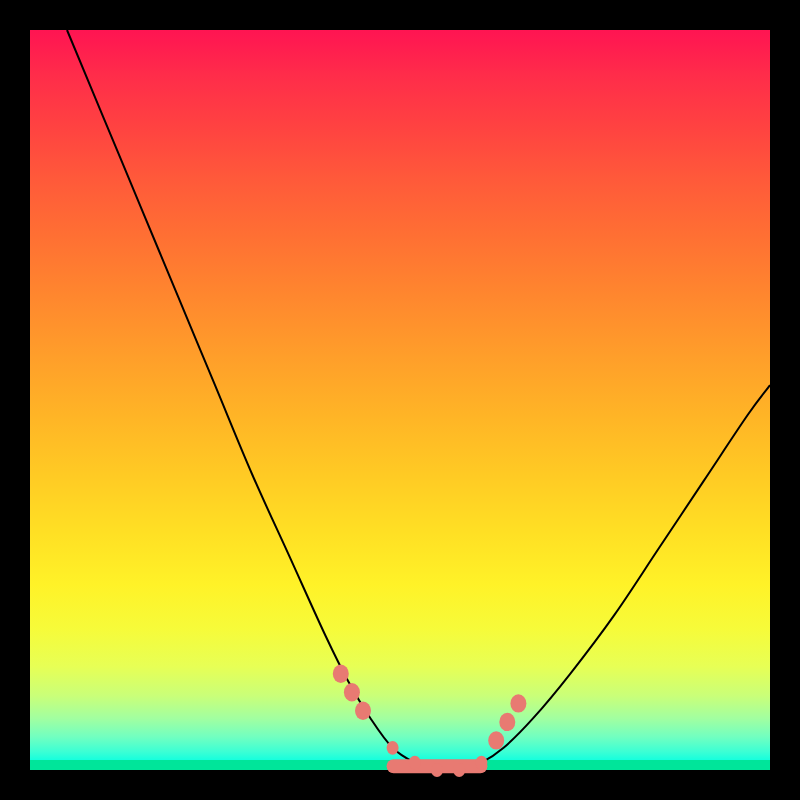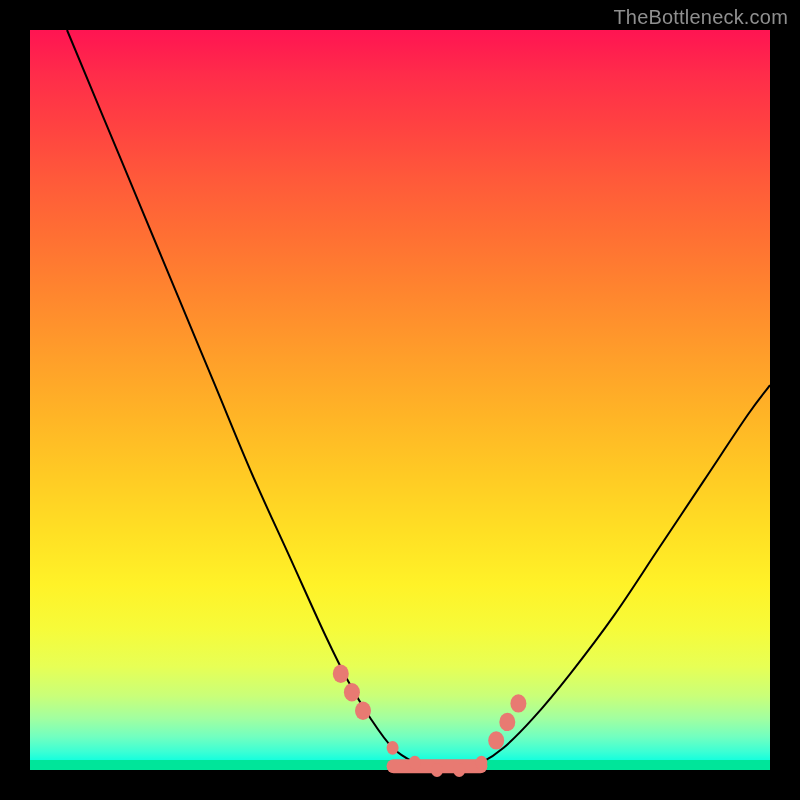--- a/index.html
+++ b/index.html
@@ -84,21 +84,20 @@
 </style>
 </head>
 <body>
 
 <div class="frame">
 
   <div class="plot-bg"></div>
 
   <div class="solid-green" style="top:760px;height:10px;"></div>
 
-  <div class="watermark">TheBottleneck.com</div>
 
   <svg class="curve" viewBox="0 0 740 740" preserveAspectRatio="none">
     <path id="curve-path" class="line" d="M 37 0 C 43.66 15.983999999999991, 60.68 56.83199999999995, 74 88.79999999999995 C 87.32 120.76799999999996, 97.68 145.632, 111 177.60000000000002 C 124.32 209.56800000000004, 134.68 234.432, 148 266.4 C 161.32 298.368, 171.68 323.23199999999997, 185 355.2 C 198.32 387.168, 208.68 413.36400000000003, 222 444 C 235.32 474.63599999999997, 245.68 496.096, 259 525.4 C 272.32 554.704, 285.344 584.156, 296 606.8 C 306.656 629.444, 310.20799999999997 636.548, 318.2 651.2 C 326.192 665.8520000000001, 332.408 676.2120000000001, 340.40000000000003 688.2 C 348.39200000000005 700.188, 354.60799999999995 709.808, 362.59999999999997 717.8 C 370.592 725.7919999999999, 376.808 728.604, 384.8 732.6 C 392.79200000000003 736.596, 399.00800000000004 738.668, 407.00000000000006 740 C 414.9920000000001 741.332, 421.208 741.332, 429.2 740 C 437.19199999999995 738.668, 443.40799999999996 736.596, 451.4 732.6 C 459.392 728.604, 464.276 725.7919999999999, 473.6 717.8 C 482.92400000000004 709.808, 491.21200000000005 701.5200000000001, 503.20000000000005 688.2 C 515.188 674.88, 525.5479999999999 662.448, 540.1999999999999 643.8 C 554.852 625.1519999999999, 568.616 607.244, 584.6 584.6 C 600.5840000000001 561.956, 613.016 541.976, 629 518 C 644.984 494.024, 657.4159999999999 475.376, 673.4 451.4 C 689.384 427.424, 705.8119999999999 402.116, 717.8 384.8 C 729.788 367.48400000000004, 736.004 360.528, 740 355.2"></path>
     <g id="markers-group">
         <rect x="356.59999999999997" y="729.3" width="100.80000000000001" height="14" rx="7" class="marker-cap"></rect>
         <ellipse cx="310.8" cy="643.8" rx="8" ry="9.2" class="marker"></ellipse>
         <ellipse cx="321.9" cy="662.3" rx="8" ry="9.2" class="marker"></ellipse>
         <ellipse cx="333" cy="680.8" rx="8" ry="9.2" class="marker"></ellipse>
         <ellipse cx="362.59999999999997" cy="717.8" rx="6" ry="6.8999999999999995" class="marker"></ellipse>
         <ellipse cx="384.8" cy="732.6" rx="6" ry="6.8999999999999995" class="marker"></ellipse>

